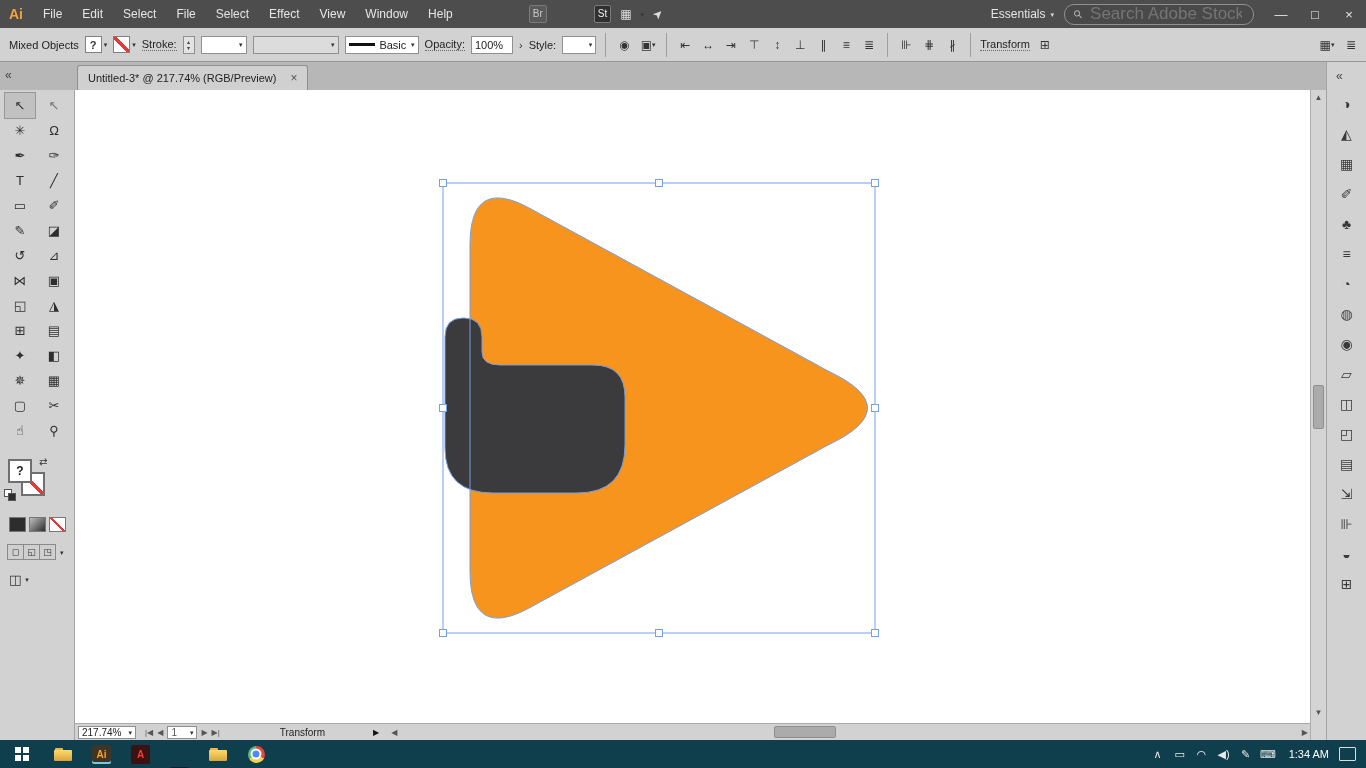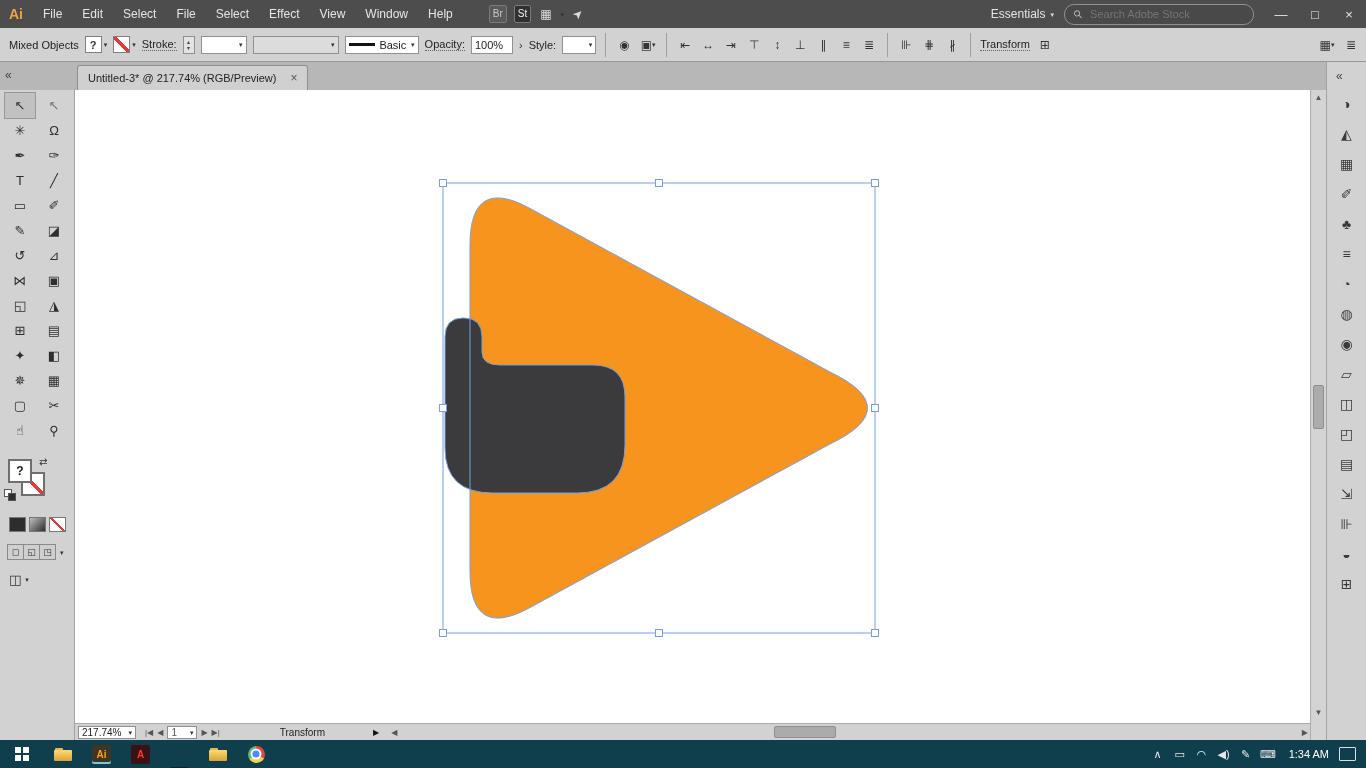--- a/index.html
+++ b/index.html
@@ -6,31 +6,31 @@
     font-family:"Liberation Sans","DejaVu Sans",sans-serif;background:#fff;}
   .page{position:relative;width:1366px;height:768px;}
 
   
   .menubar{position:absolute;left:0;top:0;width:1366px;height:28px;background:#4d4d4d;
     display:flex;align-items:center;color:#e6e6e6;font-size:12px;}
   .ai-logo{color:#f0a43e;font-weight:bold;font-size:14px;padding:0 10px 0 9px;}
   .menu-item{padding:17px 10px;height:28px;line-height:28px;white-space:nowrap;}
   .mb-badges{display:flex;align-items:center;margin-left:26px;gap:7px;}
   .badge{height:16px;padding:0 3px;font-size:10px;line-height:16px;border:1px solid #7b7b7b;
-    border-radius:2px;background:#5a5a5a;color:#c9c9c9;}
+    border-radius:2px;background:#5a5a5a;color:#c9c9c9;margin-left:40px;}
   .badge.dark{background:#303030;color:#eee;}
   .mb-icon{color:#dcdcdc;font-size:12px;margin:0 2px;}
   .gpu{display:inline-block;transform:rotate(-45deg);}
   .mb-right{margin-left:auto;display:flex;align-items:center;gap:10px;}
   .workspace{display:flex;align-items:center;gap:5px;}
   .search-box{display:flex;align-items:center;gap:6px;width:170px;height:19px;
     border:1px solid #909090;border-radius:10px;background:#494949;padding:0 9px;}
   .search-ic{color:#b0b0b0;font-size:11px;transform:rotate(-45deg);}
   .search-box input{background:transparent;border:none;outline:none;color:#b5b5b5;
-    font-size:11px;width:100%;font-family:inherit;}
+    font-size:17px;width:100%;font-family:inherit;}
   .win-controls{display:flex;}
   .win-btn{width:34px;height:28px;display:flex;align-items:center;justify-content:center;
     font-size:13px;color:#e8e8e8;}
 
   
   .controlbar{position:absolute;left:0;top:28px;width:1366px;height:34px;background:#d2d2d2;
     border-bottom:1px solid #979797;display:flex;align-items:center;font-size:11px;color:#222;
     gap:6px;padding-left:9px;box-sizing:border-box;}
   .cb-label{white-space:nowrap;}
   .underdot{border-bottom:1px dotted #666;text-align:right;}

